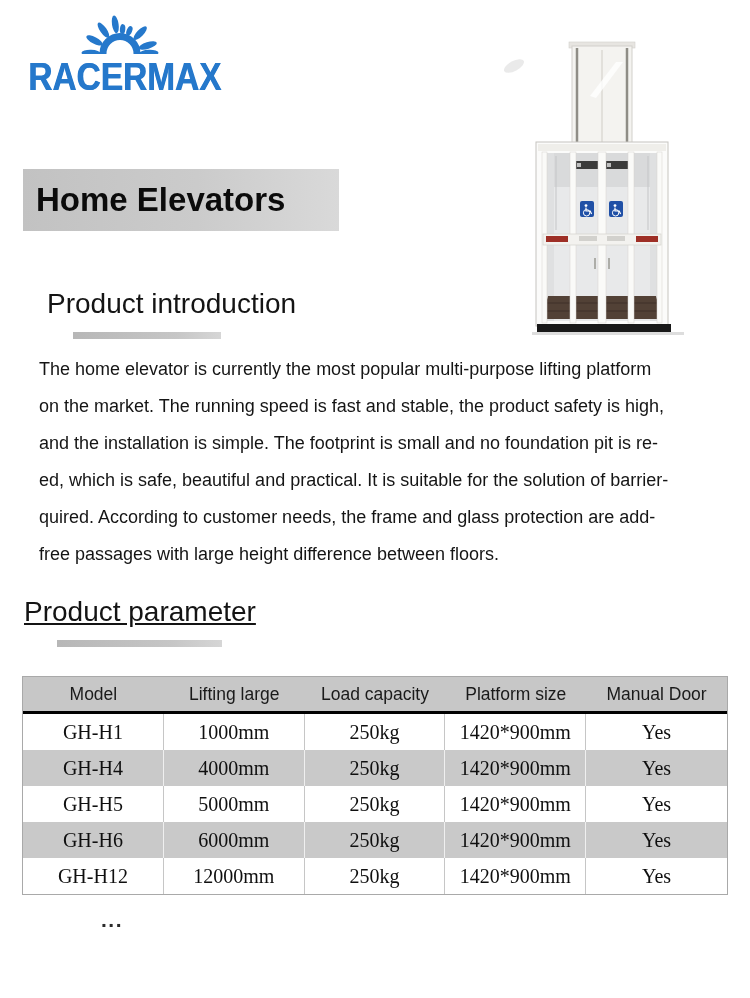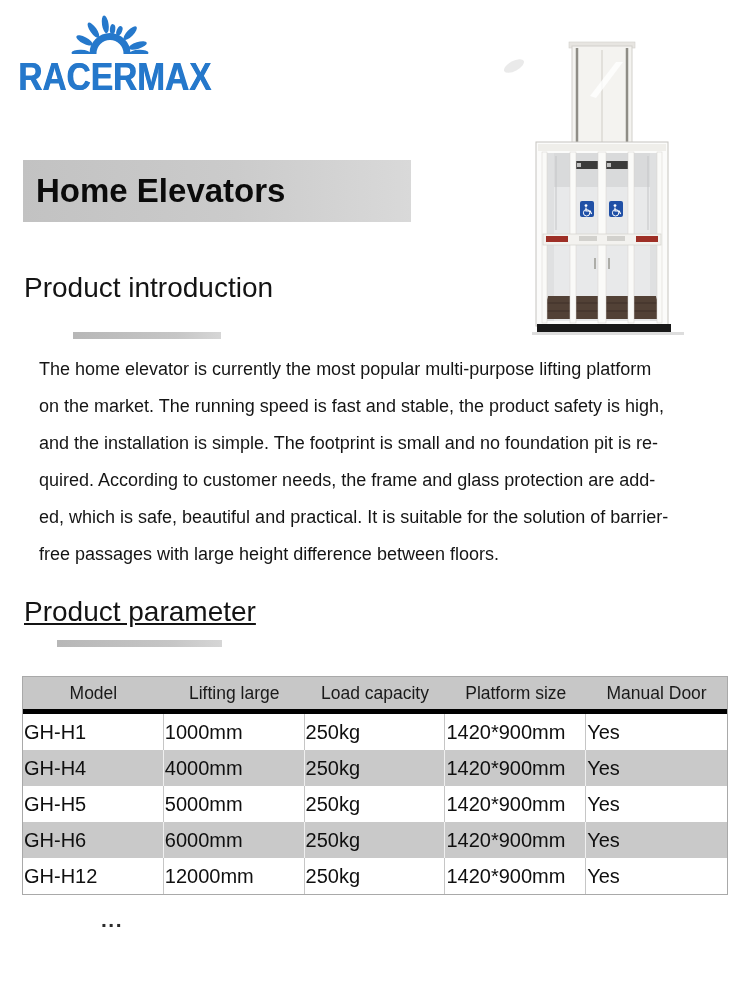--- a/index.html
+++ b/index.html
@@ -8,54 +8,54 @@
     position: relative;
     width: 750px;
     height: 998px;
     background: #ffffff;
     overflow: hidden;
     font-family: "Liberation Sans", sans-serif;
     color: #161616;
   }
 
   
-  .logo { position:absolute; left:18px; top:8px; }
+  .logo { position:absolute; left:28px; top:8px; }
   .sun { display:block; margin-left:46px; }
   .brand-name {
     display:inline-block;
     font-size:38px;
     font-weight:bold;
     color:#2578cb;
     letter-spacing:0px;
     transform: scaleX(0.88);
     transform-origin: left center;
     text-shadow: 0.8px 0 0 #2578cb;
     margin-top:2px;
   }
 
   
   .photo { position:absolute; left:498px; top:30px; }
 
   
   .banner {
-    position:absolute; left:23px; top:160px;
-    width:388px; height:62px;
+    position:absolute; left:23px; top:169px;
+    width:316px; height:62px;
     background: linear-gradient(90deg, #c2c2c2 0%, #cbcbcb 55%, #d9d9d9 100%);
   }
   .banner-title {
     font-size:33px; font-weight:bold; color:#0b0b0b;
     line-height:62px; padding-left:13px; white-space:nowrap;
   }
 
   
   .section-heading {
     position:absolute; left:24px;
     font-size:28px; font-weight:400; color:#141414; white-space:nowrap;
   }
-  #intro-heading { top:272px; }
+  #intro-heading { top:288px;margin-left:23px; }
   #param-heading { top:596px;text-decoration:underline; }
   .underline-bar {
     position:absolute; height:7px;
     background: linear-gradient(90deg, #b7b7b7 0%, #c6c6c6 70%, #d6d6d6 100%);
   }
   #bar-intro { left:73px; top:332px; width:148px; }
   #bar-param { left:57px; top:640px; width:165px; }
 
   
   .paragraph { position:absolute; left:23px; top:351px; width:712px; }
@@ -68,27 +68,29 @@
   .param-table {
     position:absolute; left:22px; top:676px; width:706px;
     border-collapse:separate; border-spacing:0;
     border:1px solid #a9a9a9;
     table-layout: fixed;
   }
   .param-table th {
     height:37px; width:20%;
     background:#c7c7c7;
     font-weight:400; font-size:17.5px; color:#1a1a1a;
-    border-bottom:5px solid #000000;
+    border-bottom:3px solid #000000;
   }
   .param-table td {
     height:36px;
     background:#ffffff;
     font-size:20px; color:#0f0f0f;
+    text-align:center;
     border-right:1px solid #c6c6c6;
+    font-family:Liberation Serif, serif;
   }
   .param-table td:last-child { border-right:none; }
   .param-table tr.gray td {
     background:#c9c9c9;
     border-right:1px solid #efefef;
   }
   .param-table tr.gray td:last-child { border-right:none; }
 
   .table-ellipsis {
     position:absolute; left:101px; top:908px;
@@ -186,22 +188,22 @@
     <div class="banner-title">Home Elevators</div>
   </div>
 
   <div class="section-heading" id="intro-heading">Product introduction</div>
   <div class="underline-bar" id="bar-intro"></div>
 
   <div class="paragraph">
       <div class="par-line">The home elevator is currently the most popular multi-purpose lifting platform</div>
       <div class="par-line">on the market. The running speed is fast and stable, the product safety is high,</div>
       <div class="par-line">and the installation is simple. The footprint is small and no foundation pit is re-</div>
+      <div class="par-line">ed, which is safe, beautiful and practical. It is suitable for the solution of barrier-</div>
       <div class="par-line">quired. According to customer needs, the frame and glass protection are add-</div>
-      <div class="par-line">ed, which is safe, beautiful and practical. It is suitable for the solution of barrier-</div>
       <div class="par-line">free passages with large height difference between floors.</div>
     </div>
 
   <div class="section-heading" id="param-heading">Product parameter</div>
   <div class="underline-bar" id="bar-param"></div>
 
   <table class="param-table">
     <thead>
       <tr>
           <th>Model</th>

